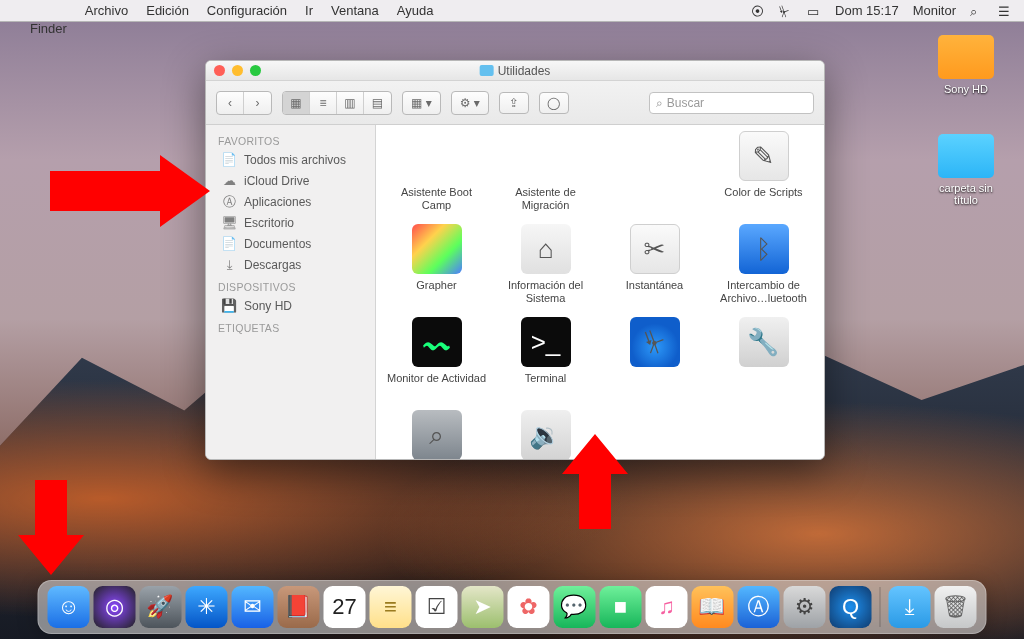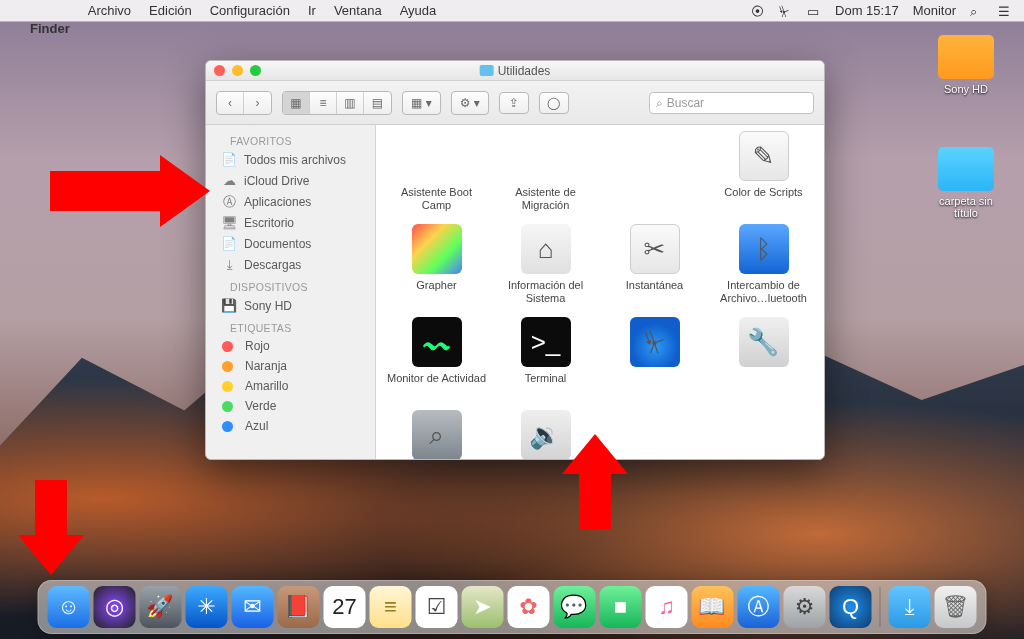--- a/index.html
+++ b/index.html
@@ -19,21 +19,21 @@
  clip-path:polygon(0 45%,8% 20%,18% 35%,28% 10%,40% 30%,50% 5%,63% 28%,75% 12%,90% 32%,100% 22%,100% 100%,0 100%);
 }
 
 
 .menubar{position:absolute;top:0;left:0;right:0;height:22px;
  background:rgba(250,250,250,.9);border-bottom:1px solid #b6b6b6;
  display:flex;align-items:center;padding:0 12px;font-size:13px;color:#333;}
 .menubar .left,.menubar .right{display:flex;align-items:center;gap:18px;}
 .menubar .right{margin-left:auto;gap:14px;}
 .apple{font-size:15px;}
-.menubar b{font-weight:700;margin-top:36px;}
+.menubar b{font-weight:400;margin-top:36px;}
 .micon{width:14px;height:14px;display:inline-block;color:#333;}
 
 
 .dicon{position:absolute;text-align:center;font-size:11px;color:#fff;text-shadow:0 1px 2px #000;width:80px;}
 .dicon .glyph{width:56px;height:44px;margin:0 auto 4px;border-radius:5px;}
 .hd .glyph{background:linear-gradient(#ffb33c,#ff9a1e);}
 .fold .glyph{background:linear-gradient(#5bd2ff,#2cb5f7);}
 
 
 .win{position:absolute;left:205px;top:60px;width:620px;height:400px;
@@ -58,21 +58,21 @@
 .segbtn.on{background:#d4d4d4;}
 .gearseg .segbtn{padding:0 8px;width:auto;}
 .tbtn{width:30px;height:22px;border:1px solid #b9b9b9;border-radius:4px;
  background:linear-gradient(#fdfdfd,#efefef);display:flex;align-items:center;justify-content:center;color:#6a6a6a;font-size:12px;}
 .search{margin-left:auto;height:22px;width:165px;border:1px solid #c2c2c2;border-radius:4px;
  background:#fff;display:flex;align-items:center;padding:0 6px;color:#9a9a9a;font-size:12px;gap:4px;}
 
 .wbody{display:flex;height:calc(100% - 64px);}
 .sidebar{width:170px;background:#f1f0f0;border-right:1px solid #d4d4d4;
  font-size:12px;color:#5a5a5a;overflow:hidden;padding-top:4px;}
-.shdr{font-size:10.5px;color:#9a9a9a;text-transform:uppercase;letter-spacing:.3px;padding:6px 24px 2px;}
+.shdr{font-size:10.5px;color:#9a9a9a;text-transform:uppercase;letter-spacing:.3px;padding:6px 12px 2px;}
 .sitem{display:flex;align-items:center;gap:7px;padding:3px 10px 3px 16px;cursor:default;}
 .sitem .sicon{width:15px;height:15px;color:#808080;display:flex;align-items:center;justify-content:center;font-size:13px;}
 .tag{width:11px;height:11px;border-radius:50%;margin-right:5px;}
 
 .content{flex:1;background:#fff;overflow:auto;padding:0 6px 10px;}
 .grid{display:grid;grid-template-columns:repeat(4,1fr);}
 .item{display:flex;flex-direction:column;align-items:center;justify-content:flex-start;
  font-size:11px;color:#454545;text-align:center;padding:6px 4px;cursor:default;}
 .item .iicon{width:50px;height:50px;margin-bottom:5px;border-radius:6px;
  display:flex;align-items:center;justify-content:center;font-size:26px;}
@@ -131,21 +131,21 @@
   <span>Monitor</span>
   <span class="micon">⌕</span>
   <span class="micon">☰</span>
  </div>
 </div>
 
 <div class="dicon hd" style="top:35px;right:18px">
  <div class="glyph"></div>
  <div>Sony HD</div>
 </div>
-<div class="dicon fold" style="top:147px;right:18px">
+<div class="dicon fold" style="top:134px;right:18px">
  <div class="glyph"></div>
  <div>carpeta sin título</div>
 </div>
 
 <div class="win">
  <div class="titlebar">
   <div class="traffic">
    <span class="red"></span>
    <span class="yellow"></span>
    <span class="green"></span>
@@ -211,42 +211,20 @@
           </div>
         </div>
    <div class="shdr">Dispositivos</div>
    <div id="dev">
           <div class="sitem">
             <span class="sicon">💾</span>
             <span>Sony HD</span>
           </div>
         </div>
    <div class="shdr">Etiquetas</div>
-   <div id="tags">
-          <div class="sitem">
-            <span class="tag" style="background:#ff5a55"></span>
-            <span>Rojo</span>
-          </div>
-          <div class="sitem">
-            <span class="tag" style="background:#ff9f2e"></span>
-            <span>Naranja</span>
-          </div>
-          <div class="sitem">
-            <span class="tag" style="background:#ffd02e"></span>
-            <span>Amarillo</span>
-          </div>
-          <div class="sitem">
-            <span class="tag" style="background:#4cd964"></span>
-            <span>Verde</span>
-          </div>
-          <div class="sitem">
-            <span class="tag" style="background:#2e8dff"></span>
-            <span>Azul</span>
-          </div>
-        </div>
   </div>
   <div class="content">
    <div class="grid" id="grid">
           <div class="item">
             <div class="iicon"></div>
             <div class="lbl">Asistente Boot Camp</div>
           </div>
           <div class="item">
             <div class="iicon"></div>
             <div class="lbl">Asistente de Migración</div>

